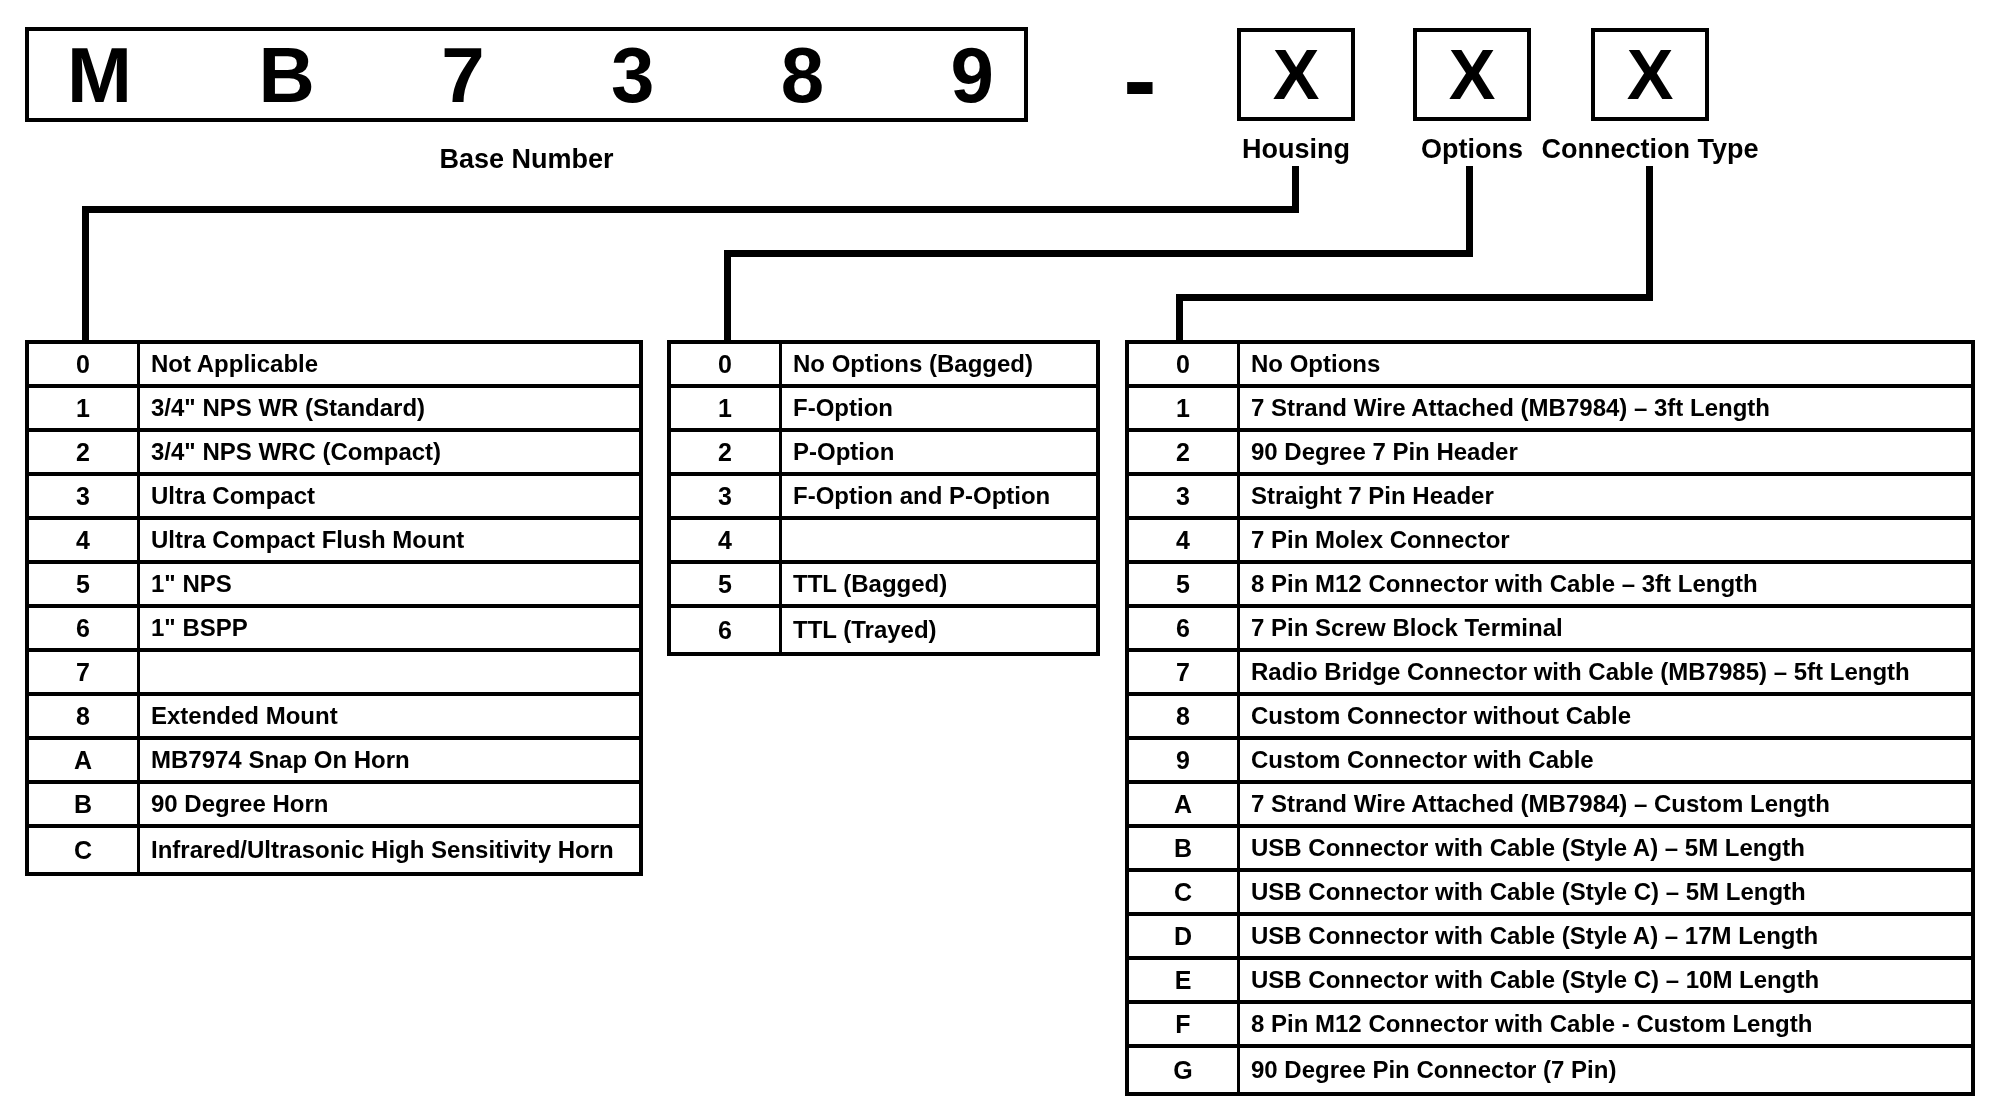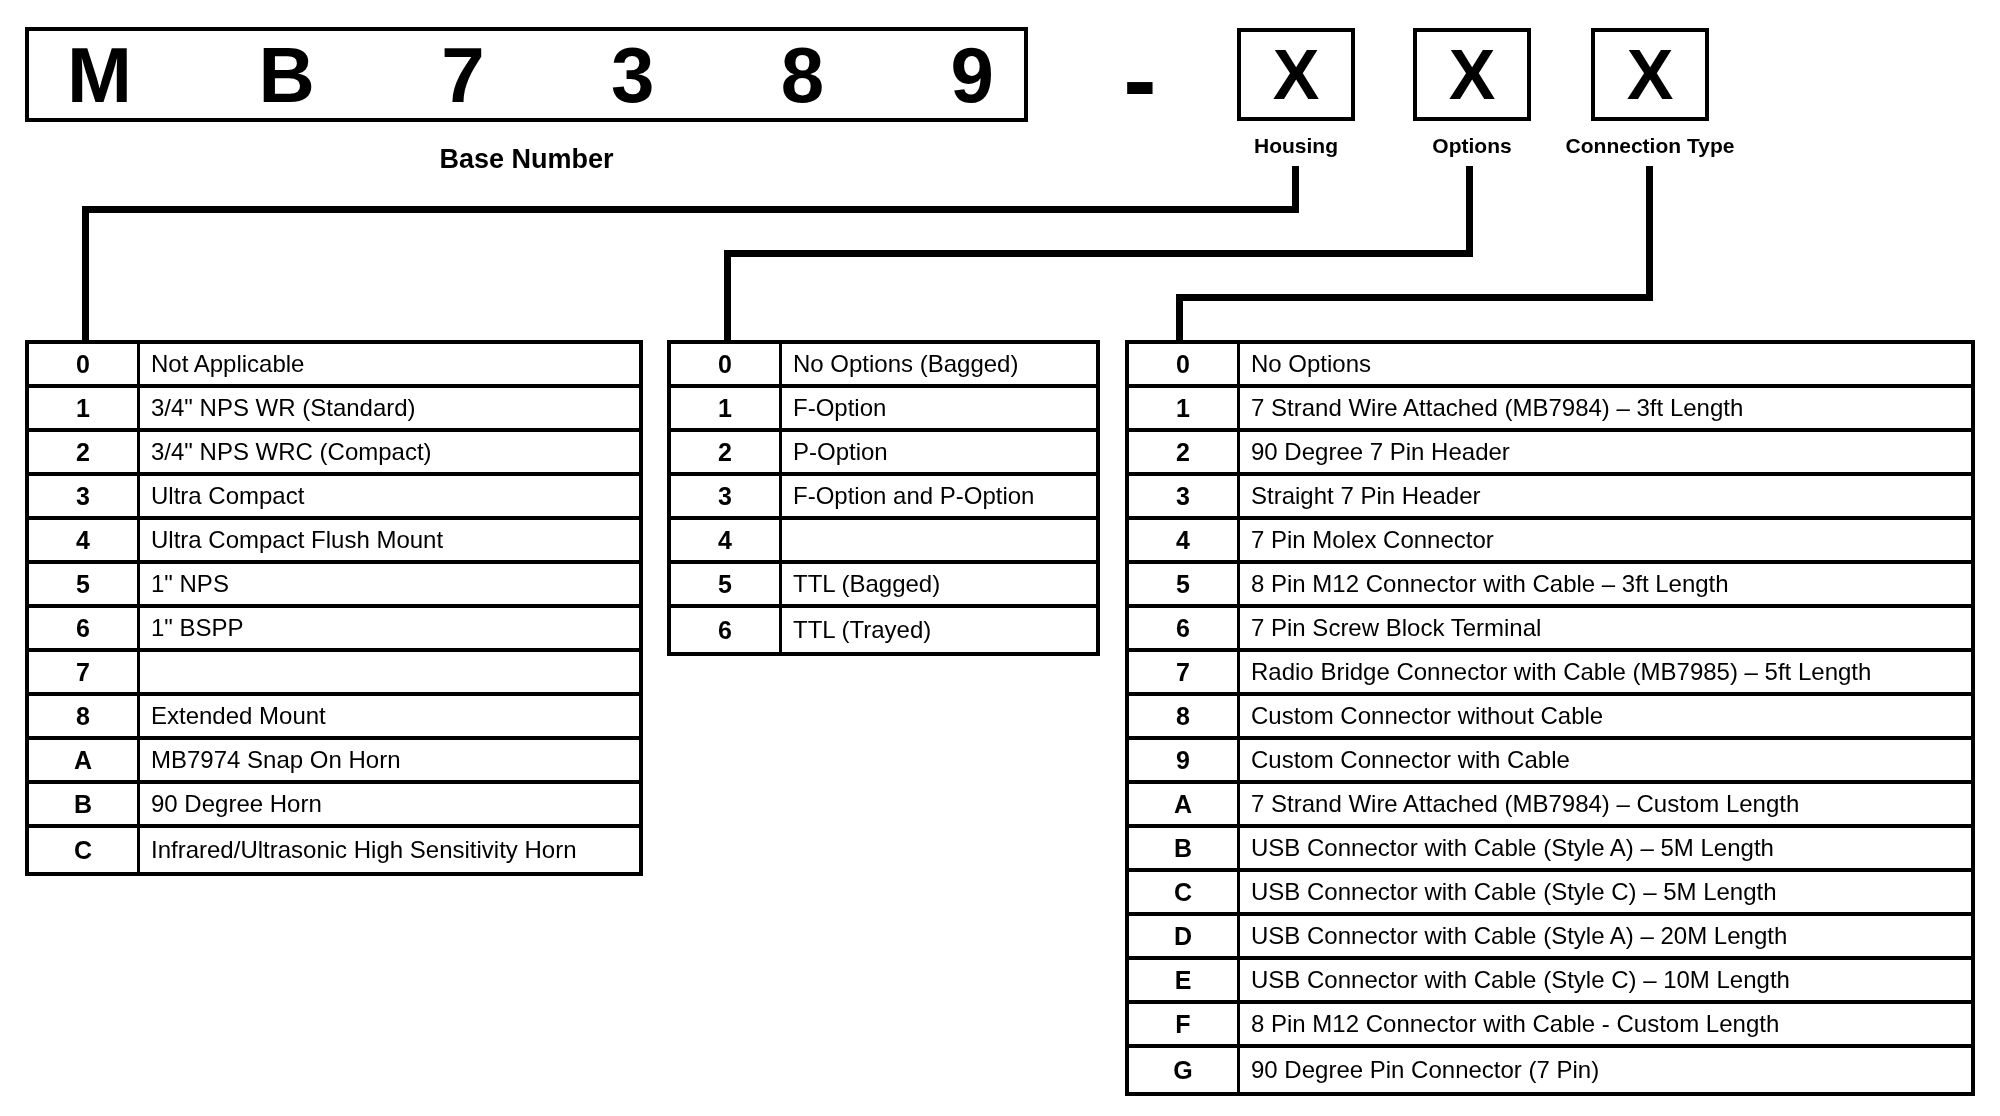--- a/index.html
+++ b/index.html
@@ -34,42 +34,42 @@
     position: absolute; top: 28px; width: 118px; height: 93px;
     border: 4px solid #000; box-sizing: border-box;
     display: flex; align-items: center; justify-content: center;
   }
   .xbox-1 { left: 1237px; }
   .xbox-2 { left: 1413px; }
   .xbox-3 { left: 1591px; }
   .x-letter { font-size: 70px; font-weight: 700; line-height: 1; }
   .field-label {
     position: absolute; top: 134px; transform: translateX(-50%);
-    font-size: 21px; font-weight: 700; white-space: nowrap;
+    font-size: 27px; font-weight: 700; white-space: nowrap;
   }
   
   .line { position: absolute; background: #000; }
   
   .ptable {
     position: absolute; top: 340px;
     border: 4px solid #000; box-sizing: border-box; background: #fff;
   }
   .trow {
     display: flex; height: 44px;
     border-bottom: 4px solid #000; box-sizing: border-box;
   }
   .trow:last-child { border-bottom: none; }
   .tcode {
     flex: 0 0 111px; border-right: 3px solid #000; box-sizing: border-box;
     display: flex; align-items: center; justify-content: center;
     font-size: 25px; font-weight: 700;
   }
   .tdesc {
     flex: 1; display: flex; align-items: center;
-    padding: 0 6px 0 11px; font-size: 24px; font-weight: 400;
+    padding: 0 6px 0 11px; font-size: 24px; font-weight: 700;
     white-space: nowrap; overflow: hidden;
   }
 </style>
 </head>
 <body>
 
 <div class="stage">
 
   <div class="base-box">
     <span class="big-letter">M</span>
@@ -235,21 +235,21 @@
       <div class="trow">
         <div class="tcode">B</div>
         <div class="tdesc">USB Connector with Cable (Style A) – 5M Length</div>
       </div>
       <div class="trow">
         <div class="tcode">C</div>
         <div class="tdesc">USB Connector with Cable (Style C) – 5M Length</div>
       </div>
       <div class="trow">
         <div class="tcode">D</div>
-        <div class="tdesc">USB Connector with Cable (Style A) – 20M Length</div>
+        <div class="tdesc">USB Connector with Cable (Style A) – 17M Length</div>
       </div>
       <div class="trow">
         <div class="tcode">E</div>
         <div class="tdesc">USB Connector with Cable (Style C) – 10M Length</div>
       </div>
       <div class="trow">
         <div class="tcode">F</div>
         <div class="tdesc">8 Pin M12 Connector with Cable - Custom Length</div>
       </div>
       <div class="trow">

